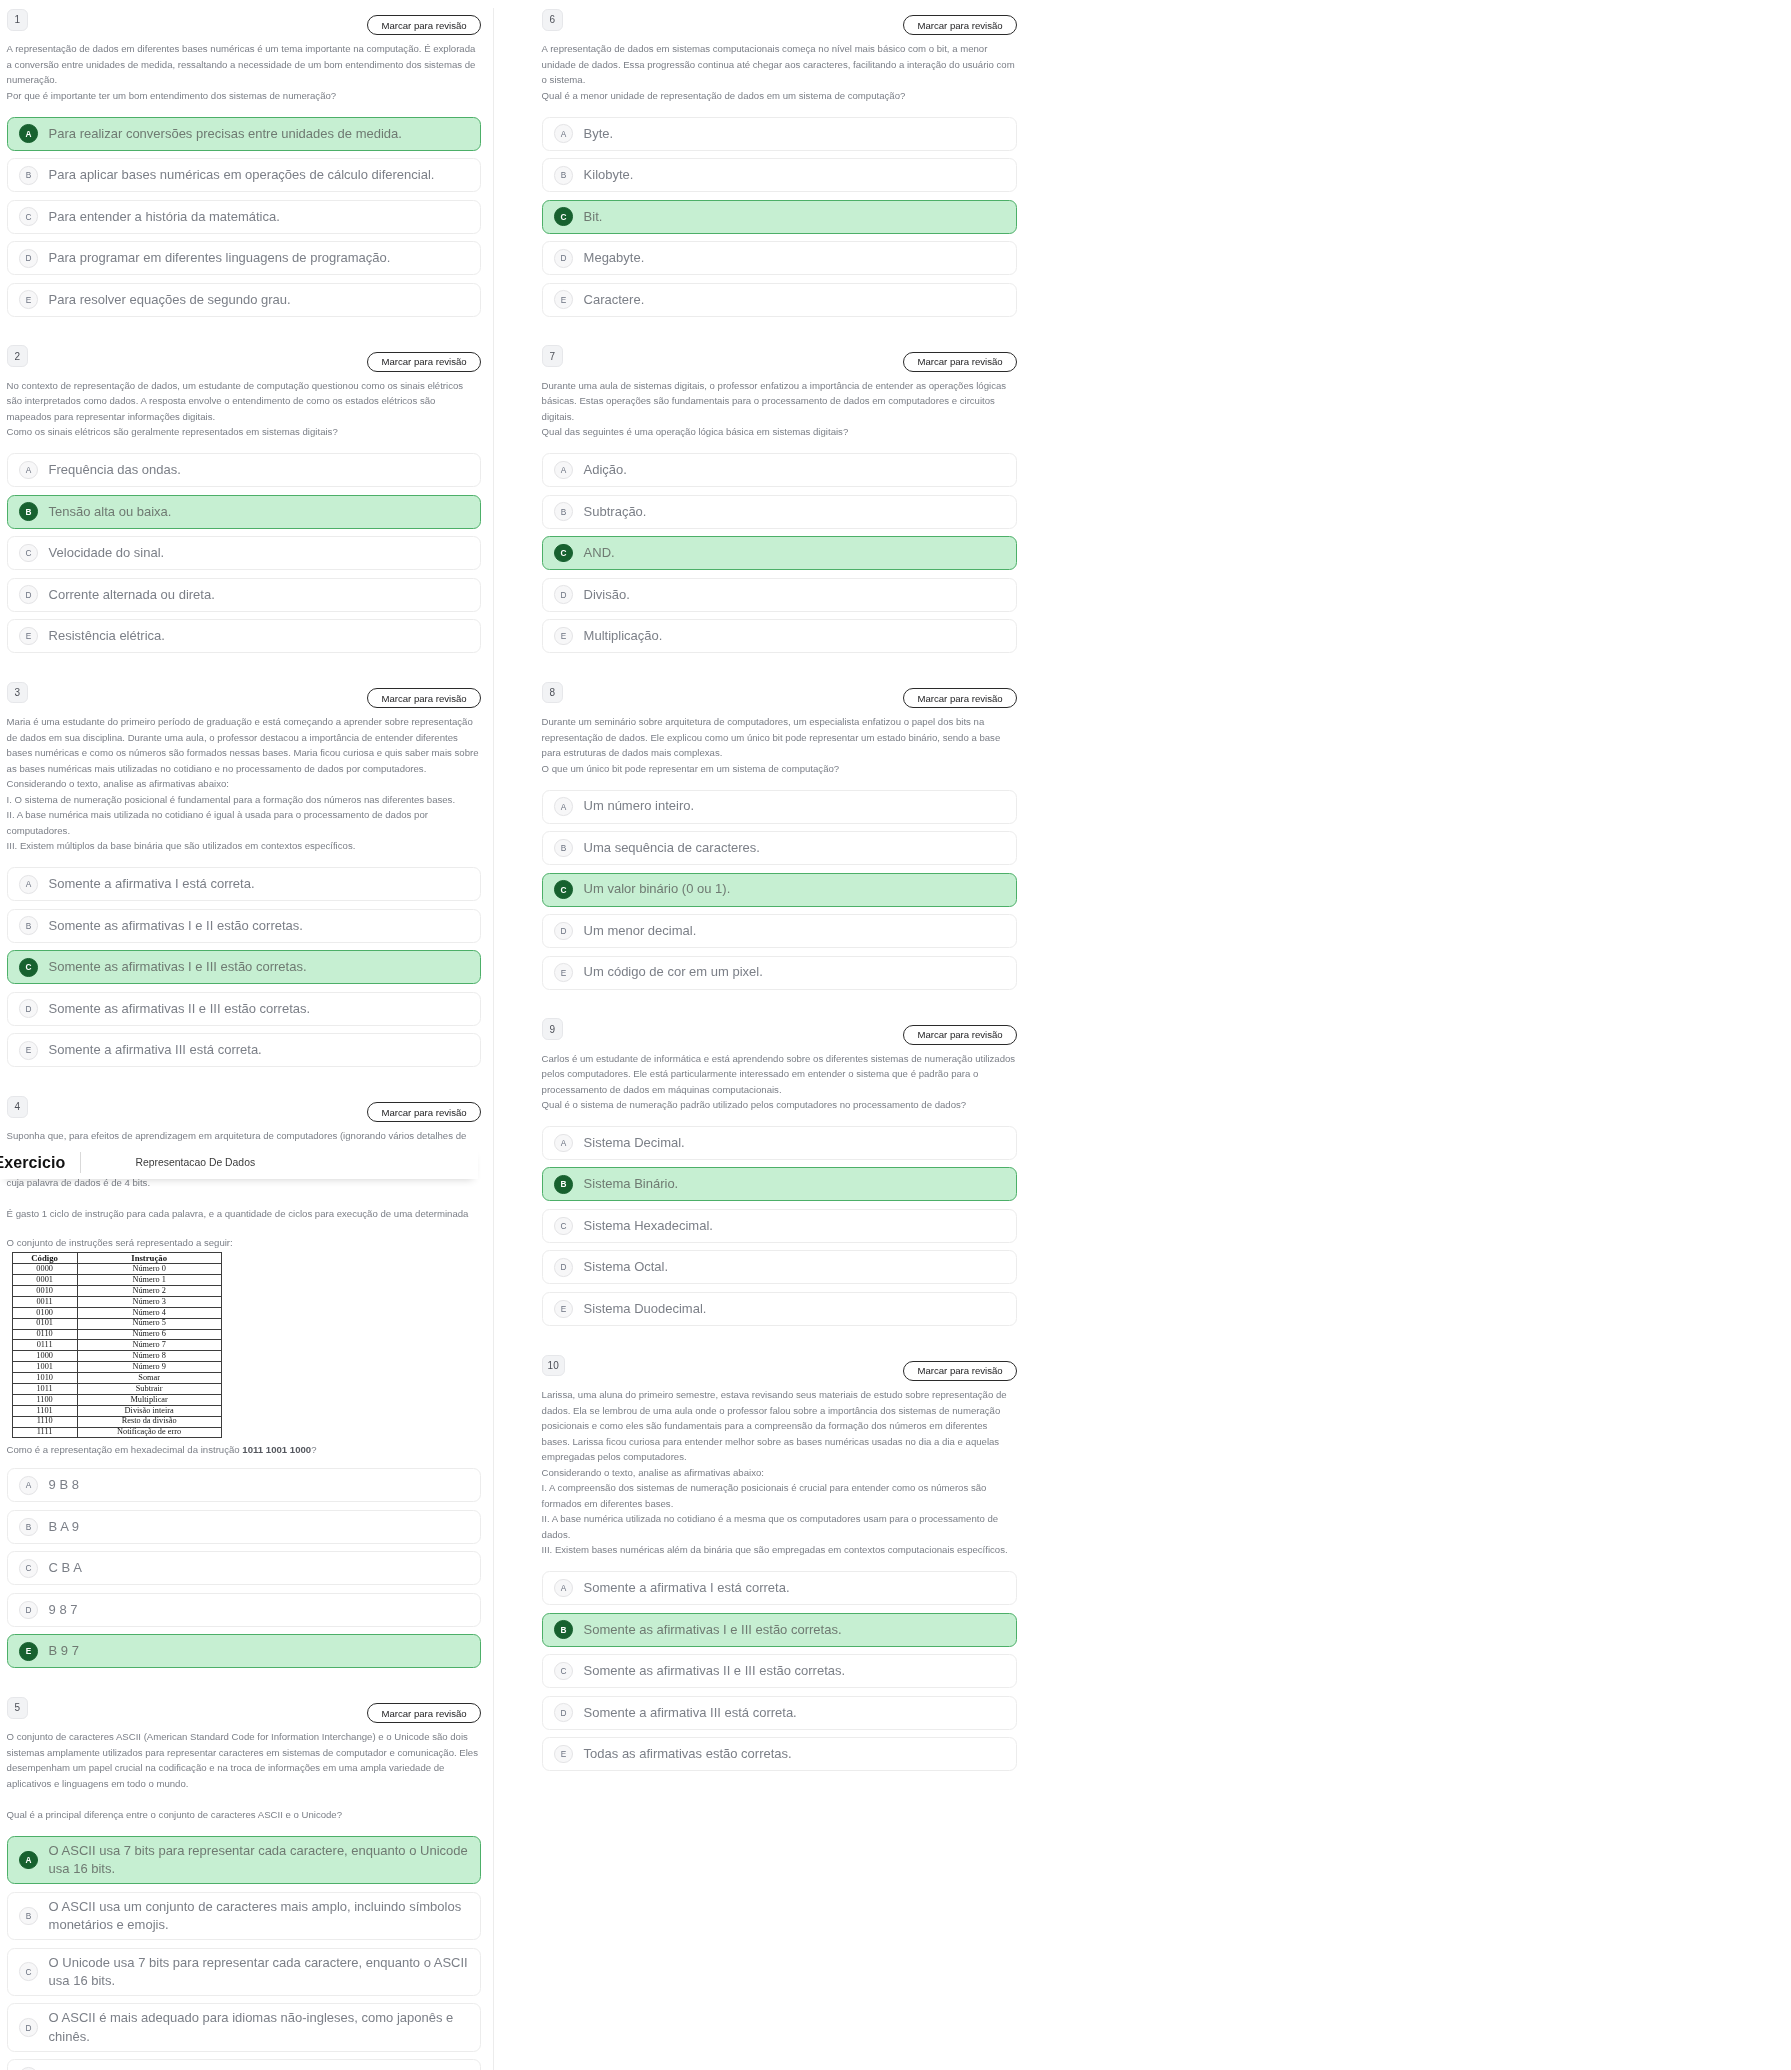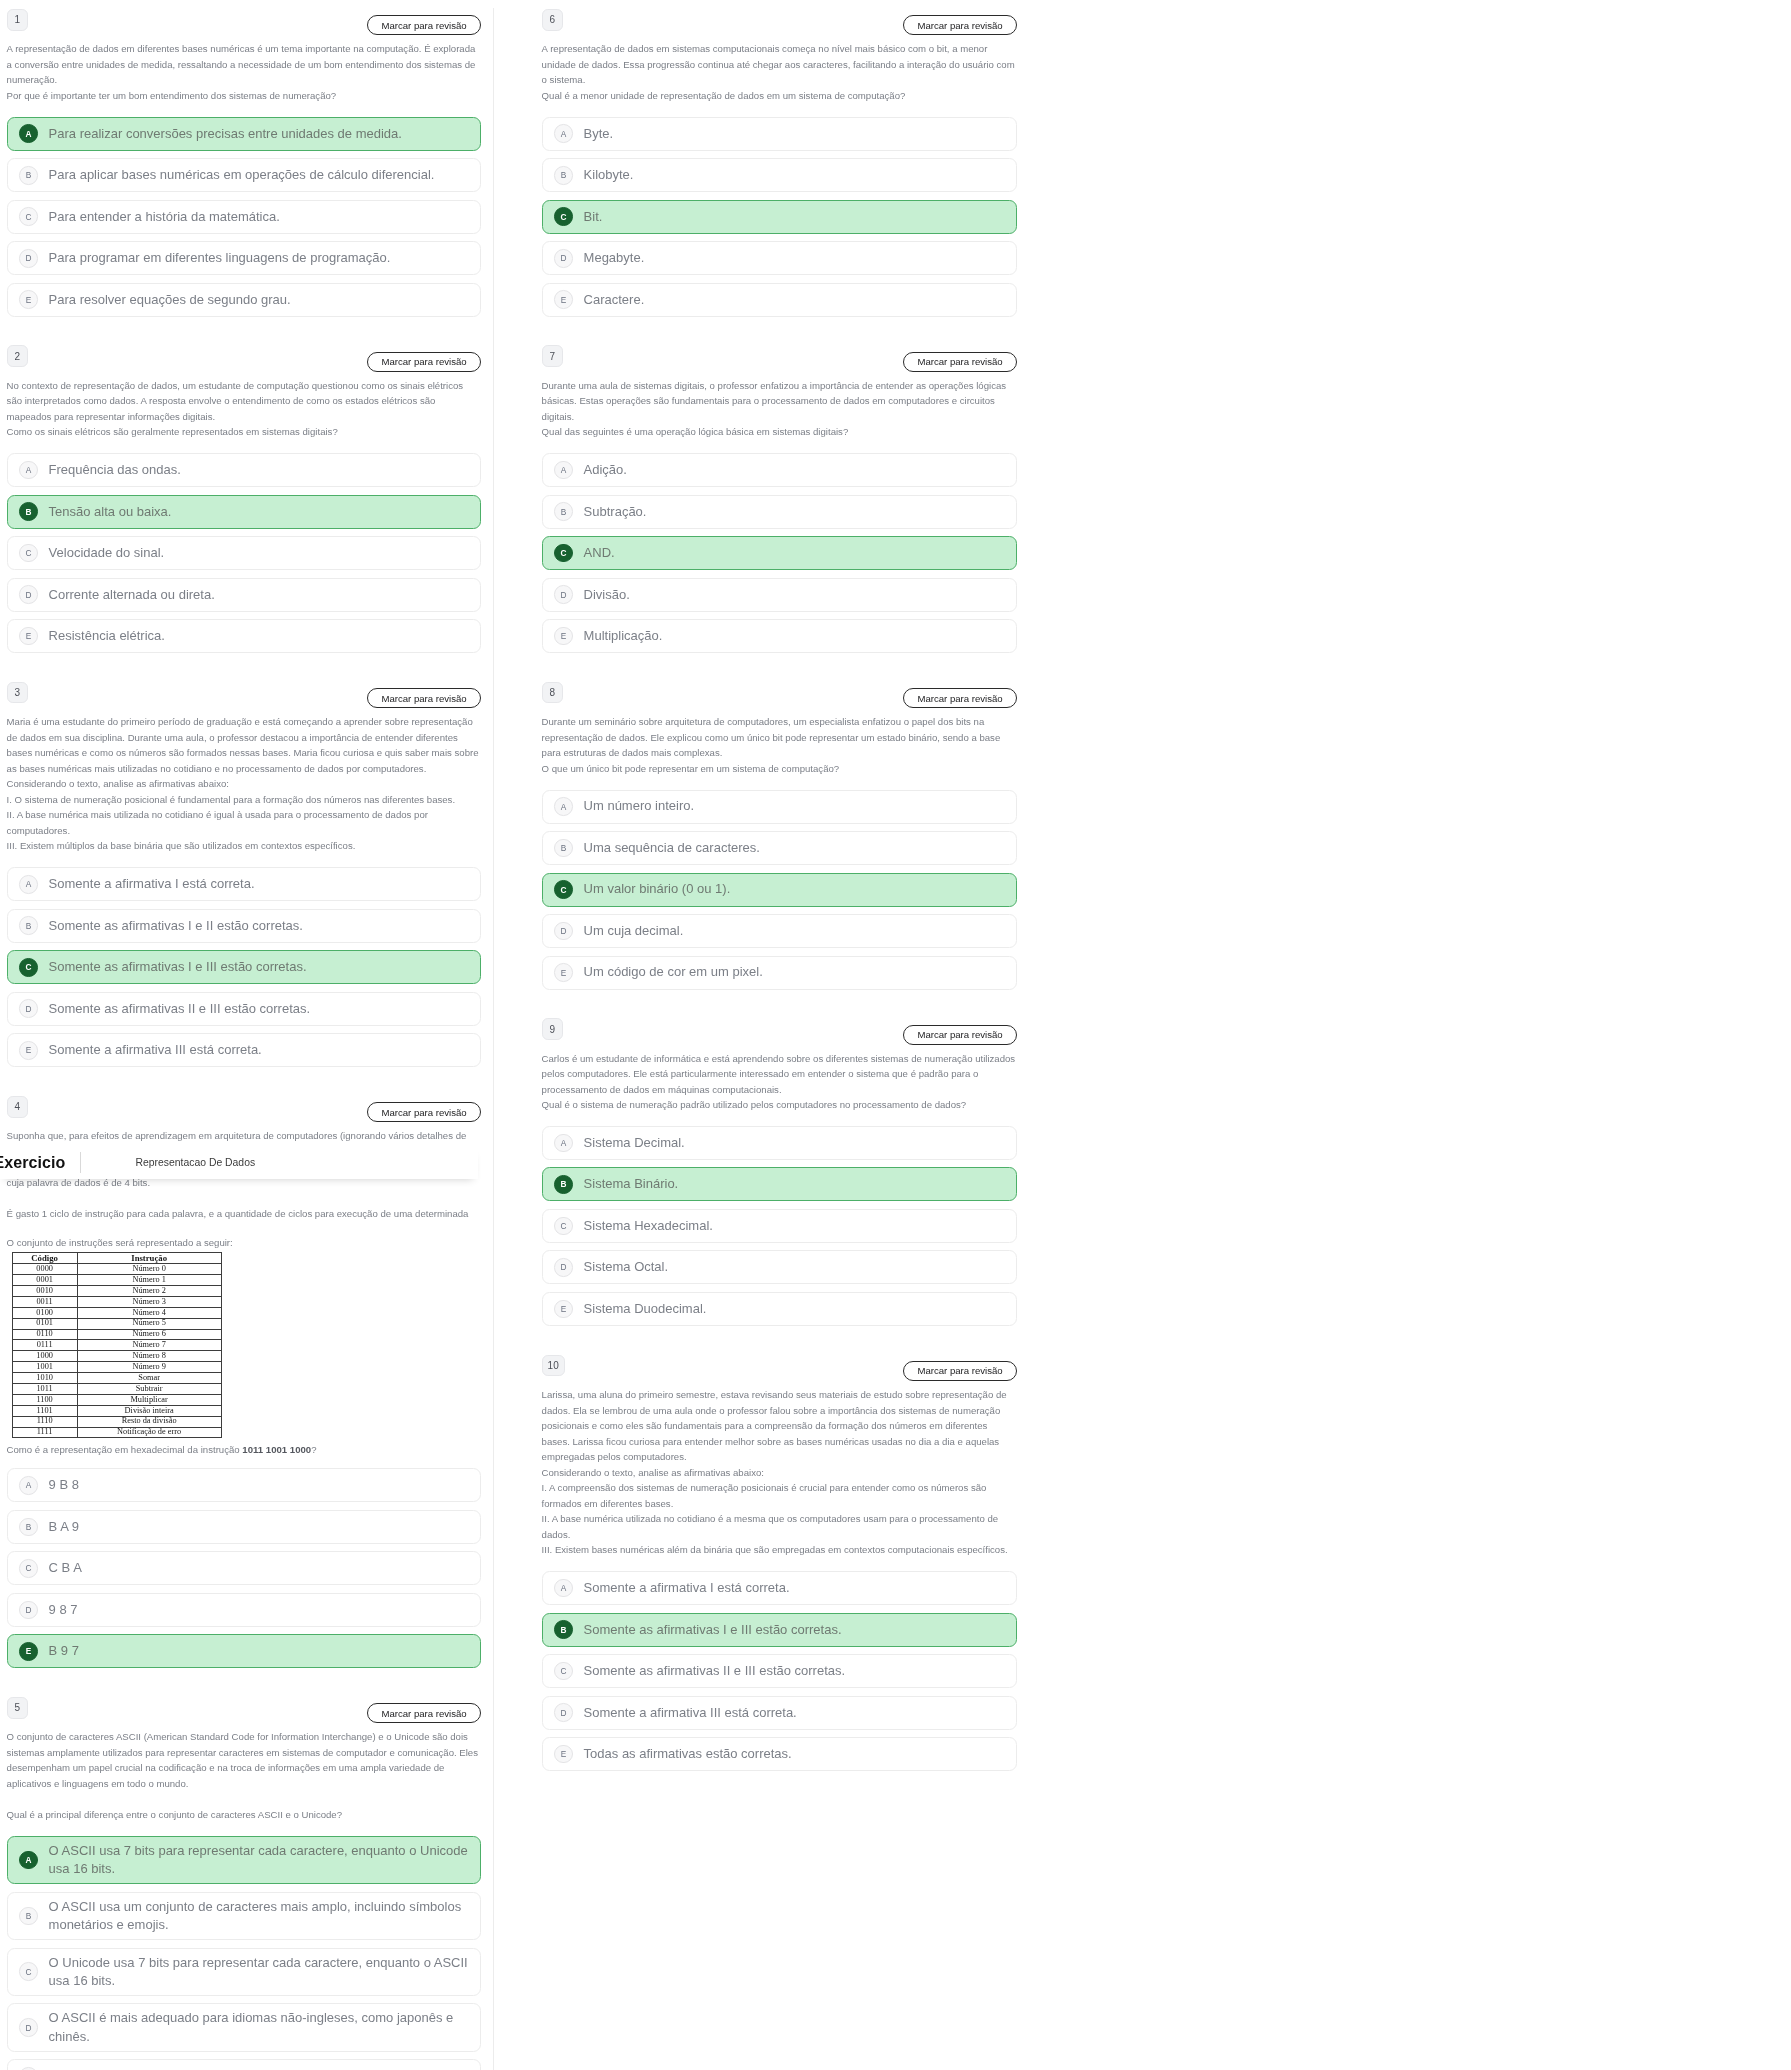--- a/index.html
+++ b/index.html
@@ -469,21 +469,21 @@
           <div class="opt">
             <span class="bullet">B</span>
             <span class="otext">Uma sequência de caracteres.</span>
           </div>
           <div class="opt selected">
             <span class="bullet">C</span>
             <span class="otext">Um valor binário (0 ou 1).</span>
           </div>
           <div class="opt">
             <span class="bullet">D</span>
-            <span class="otext">Um cuja decimal.</span>
+            <span class="otext">Um menor decimal.</span>
           </div>
           <div class="opt">
             <span class="bullet">E</span>
             <span class="otext">Um código de cor em um pixel.</span>
           </div>
         </div>
       </div>
       <div class="qcard">
         <div class="qhead">
           <div class="qnum">9</div>

